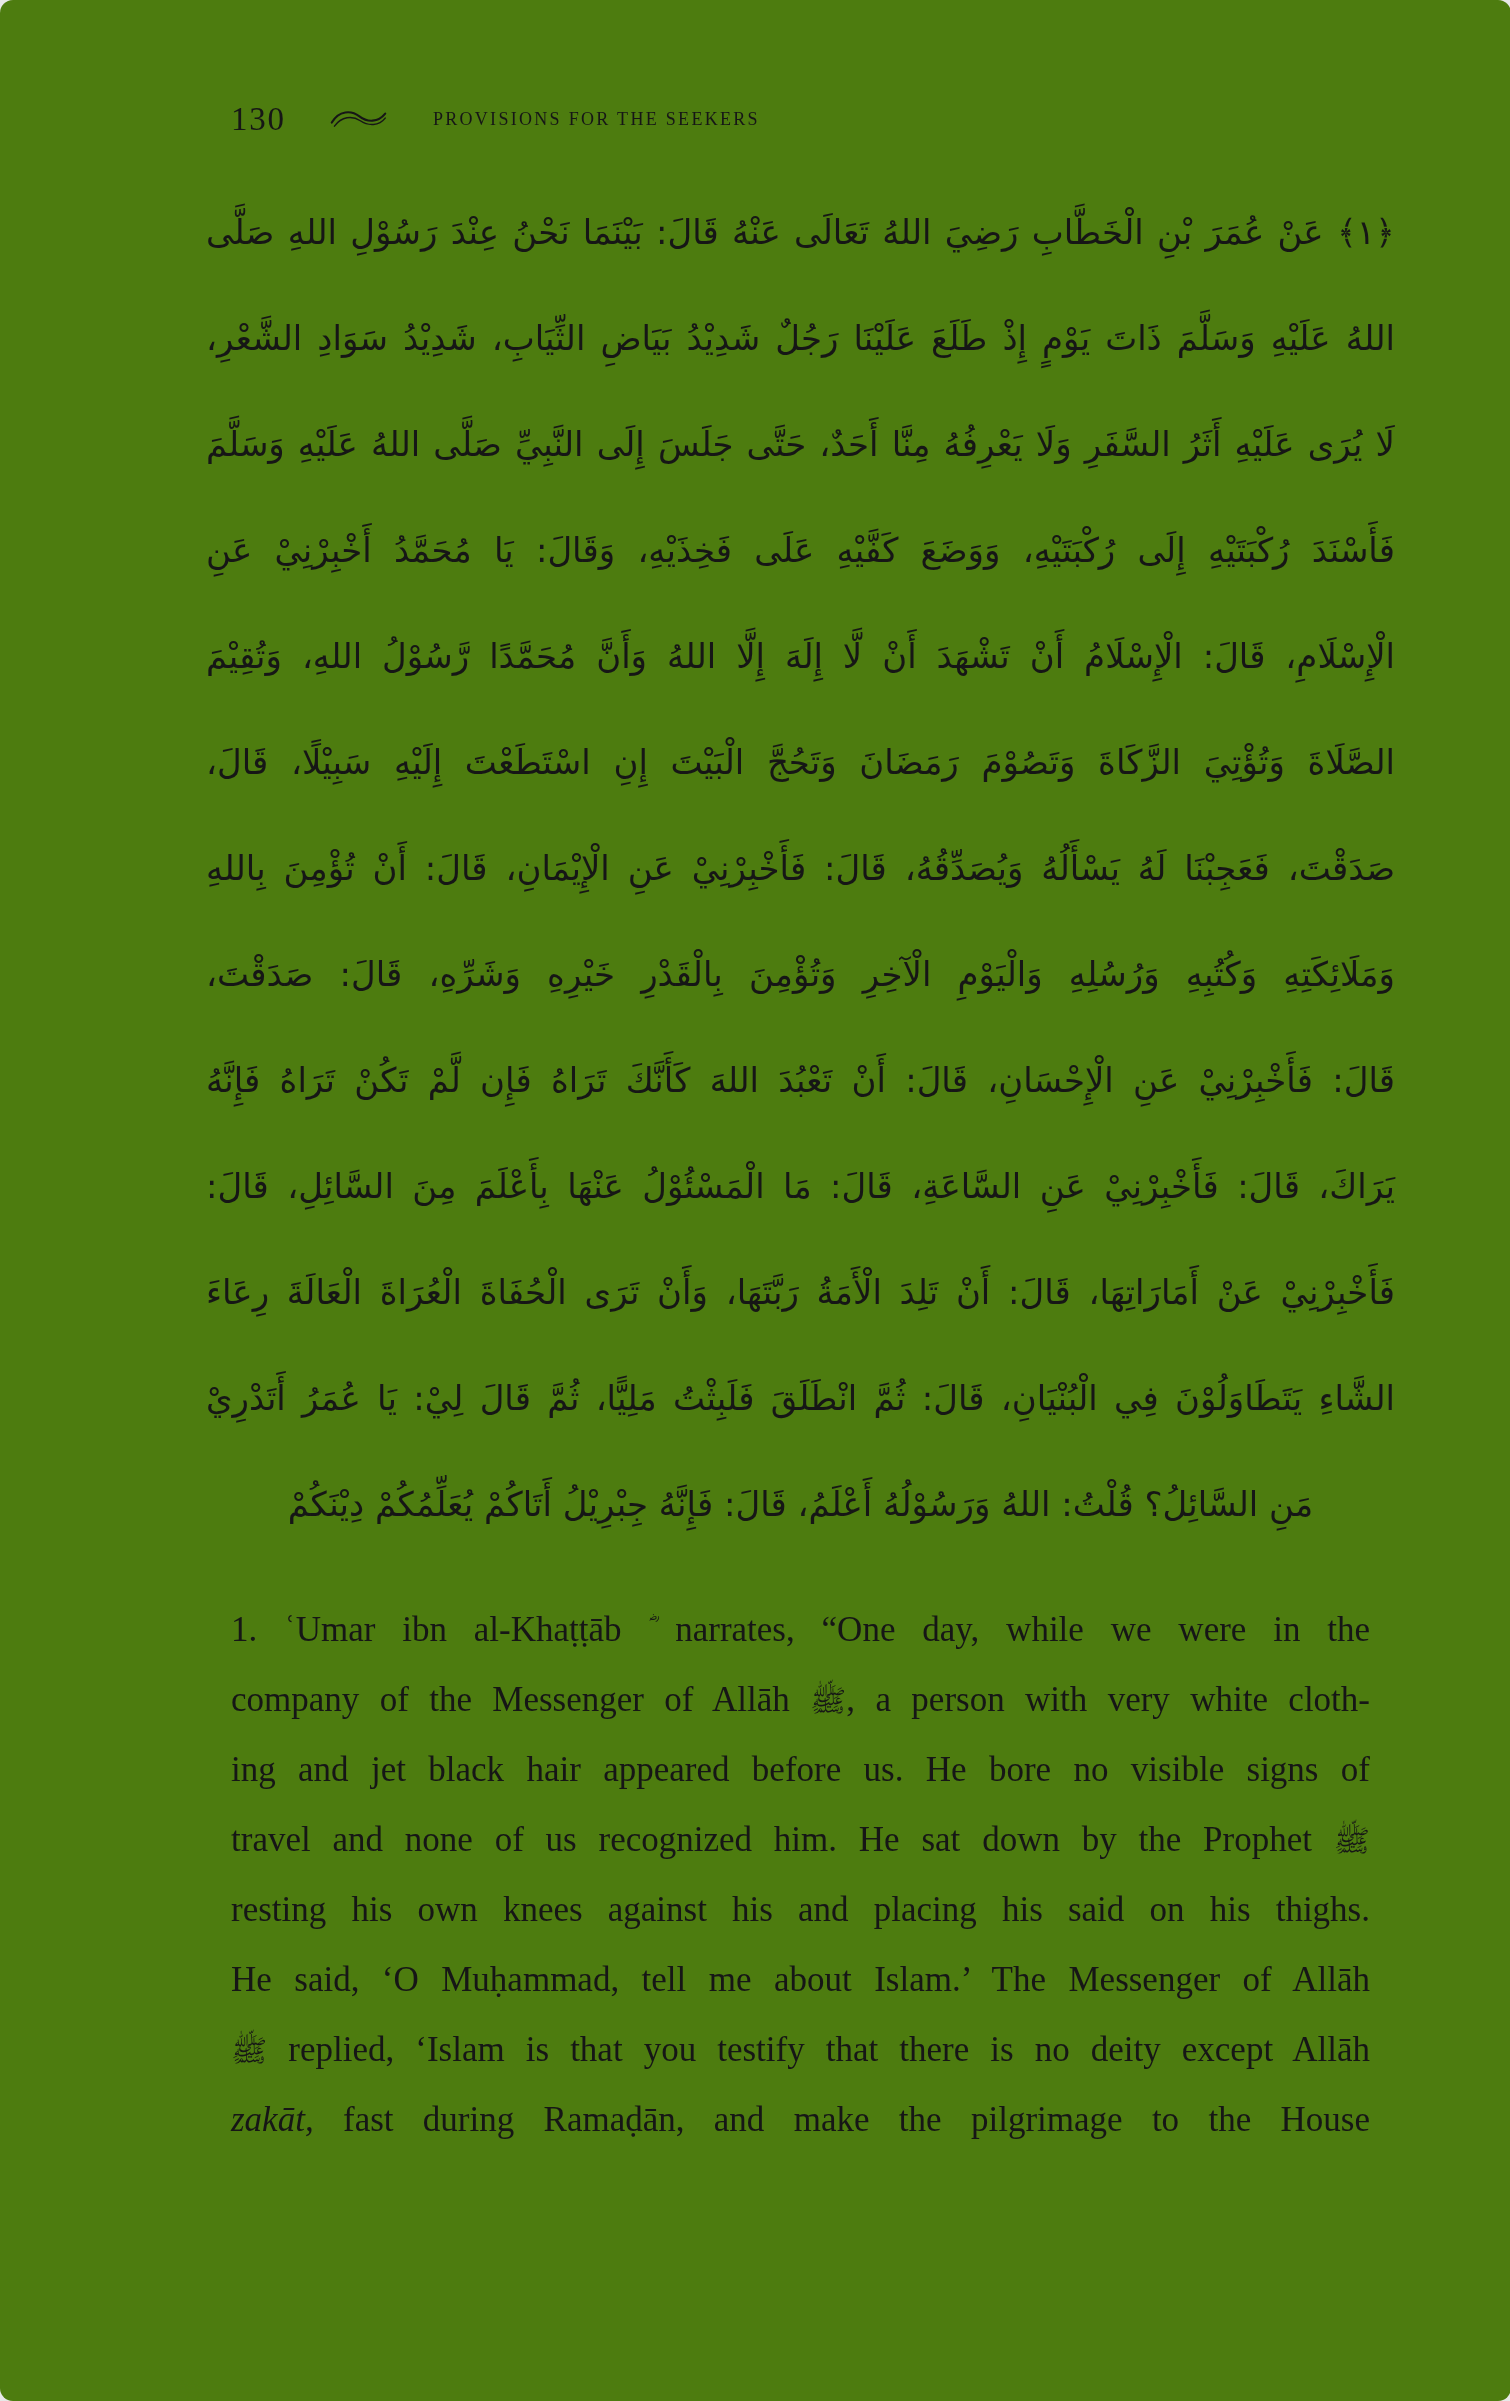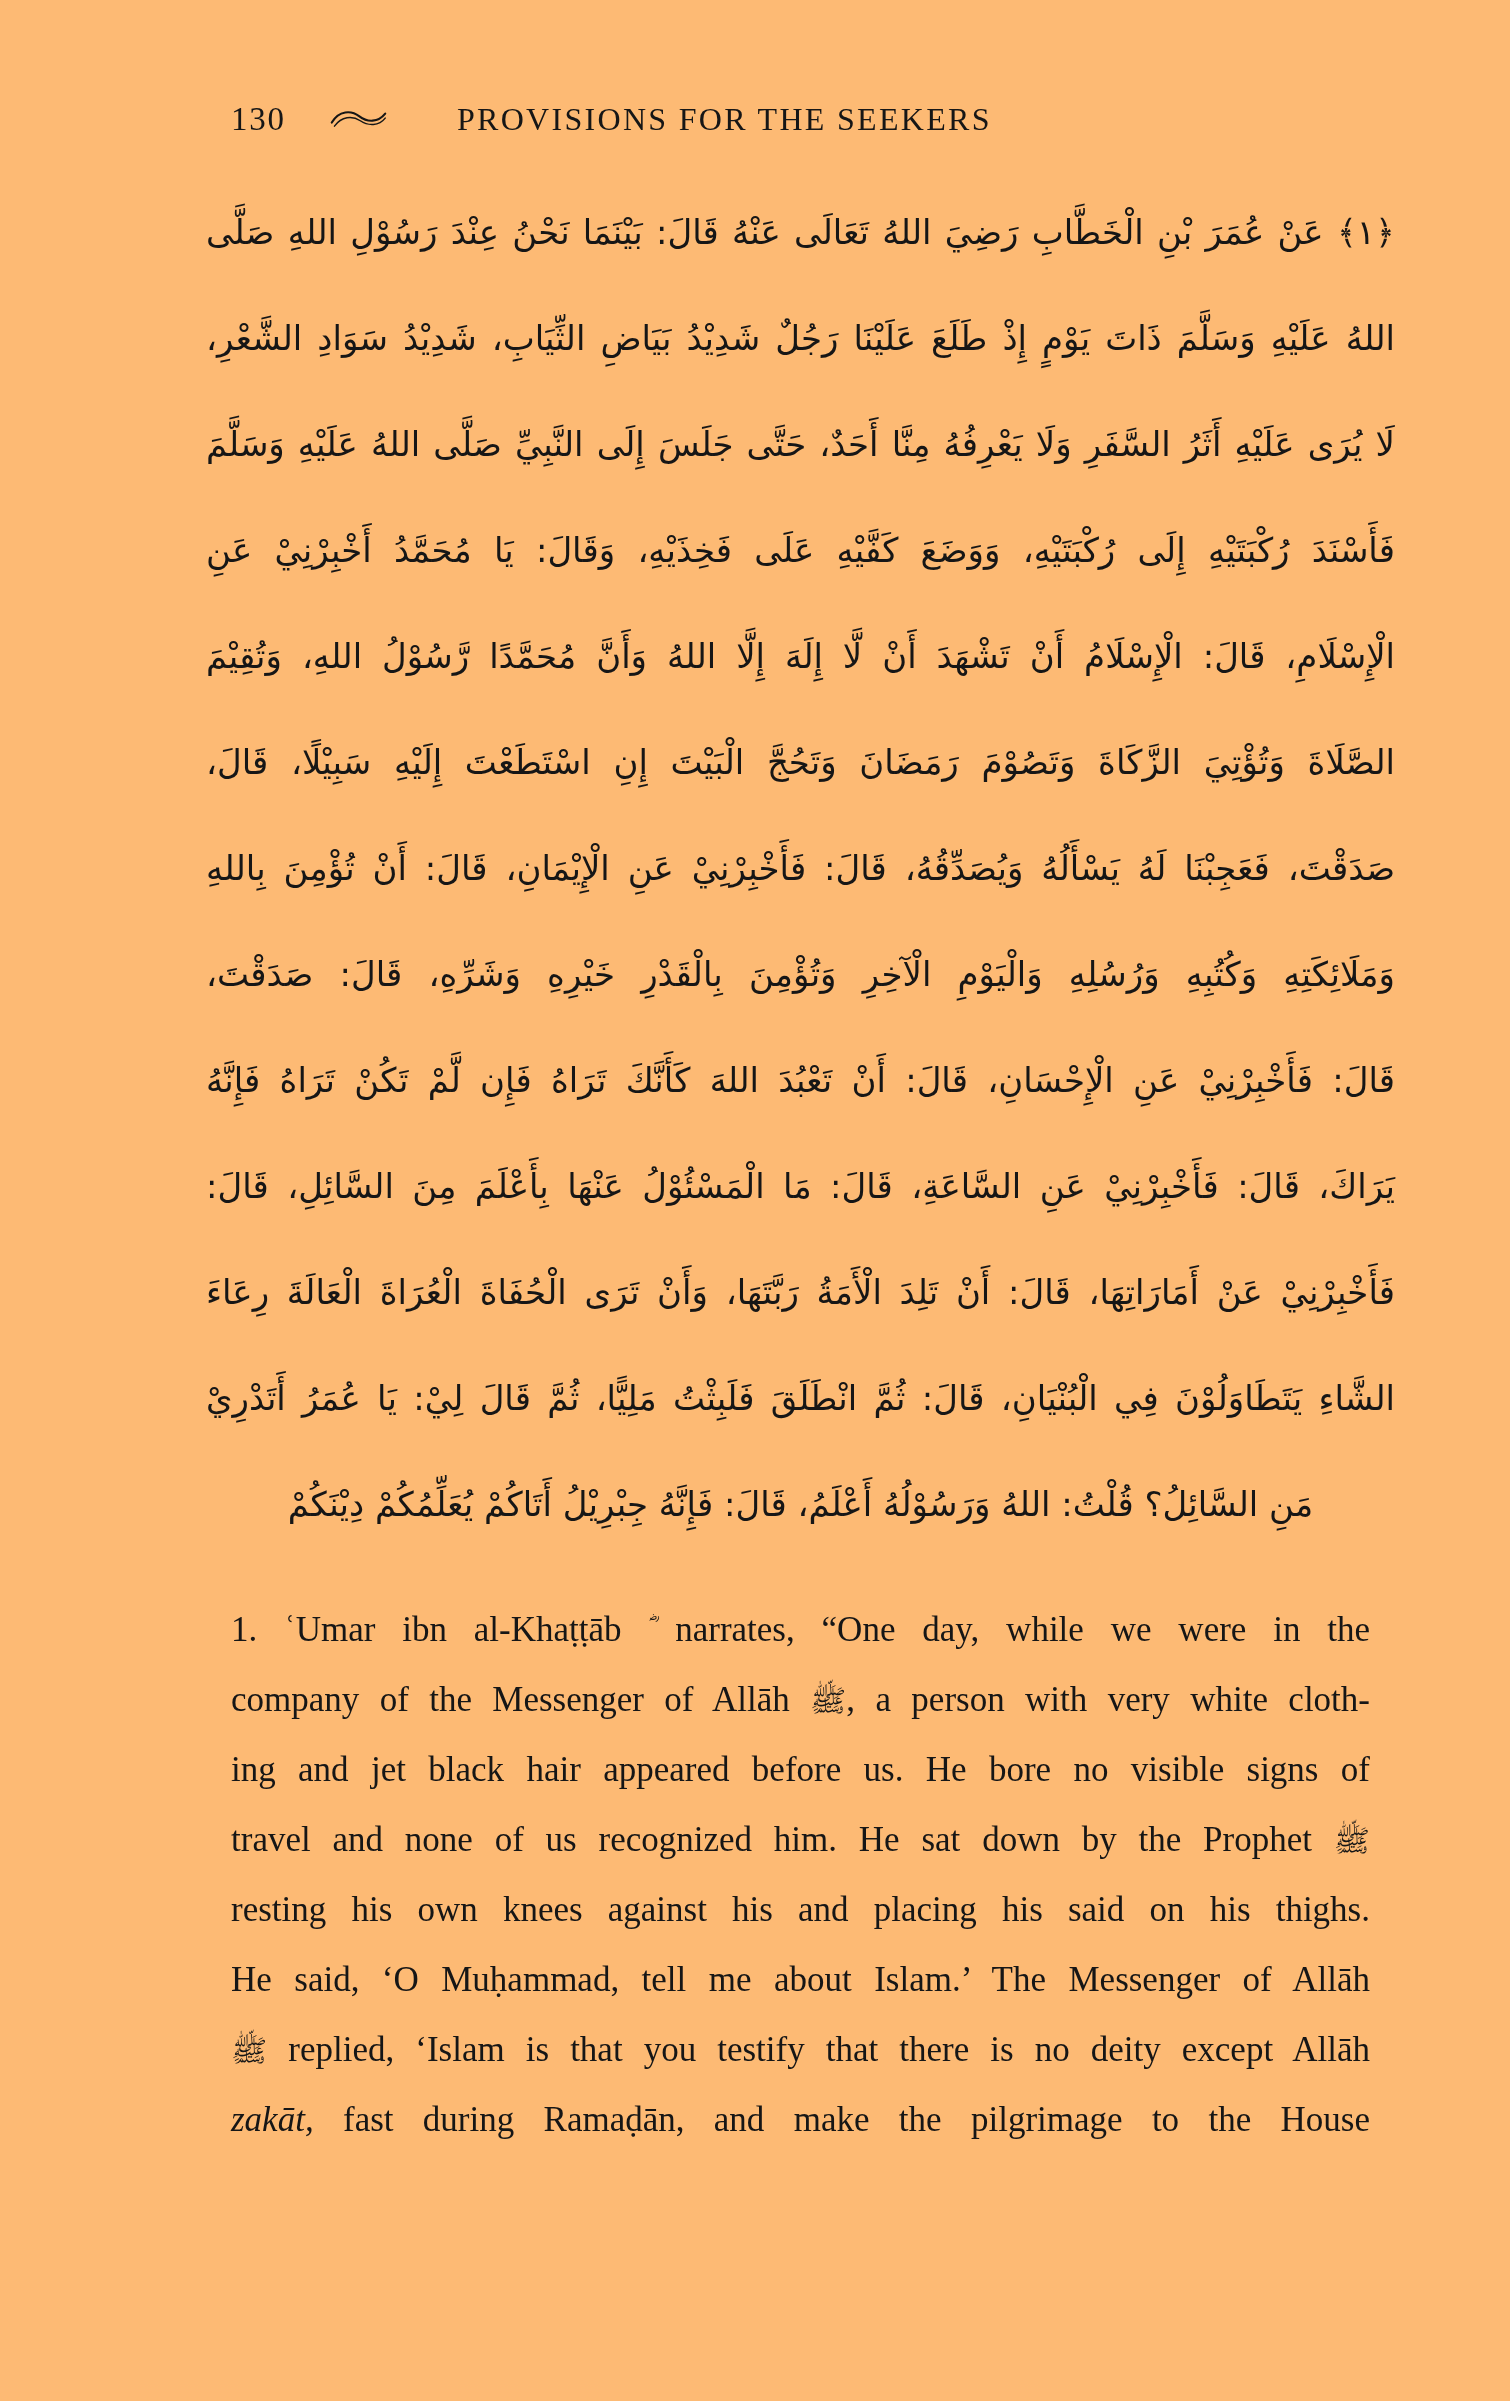--- a/index.html
+++ b/index.html
@@ -17,23 +17,22 @@
     display:flex;align-items:center;
   }
   .page-number{
     font-size:33px;letter-spacing:1.8px;line-height:40px;
   }
   .ornament{
     width:57px;height:24px;margin-left:44px;margin-right:46px;
     display:inline-block;
   }
   .running-head{
-    font-size:32px;letter-spacing:2.3px;line-height:40px;
+    font-size:18px;letter-spacing:2.3px;line-height:40px;
     text-transform:uppercase;
-    margin-left:24px;
   }
   
   .arabic-block{
     position:absolute;top:179px;left:206px;width:1189px;
     direction:rtl;
     font-family:"DejaVu Sans",sans-serif;
     font-size:34px;
   }
   .aline{
     height:106px;line-height:106px;
@@ -57,21 +56,21 @@
   }
   .eline .it{font-style:italic;}
   .eline .honorific{
     font-family:"DejaVu Sans",sans-serif;
     font-size:30px;
   }
 </style>
 </head>
 <body>
 
-<div class="page" style="color: rgb(22, 22, 22); background: #fdba74;">
+<div class="page" style="color: rgb(22, 22, 22); background: #4d7c0f; border-radius: 13px;">
 
   <header class="header">
     <span class="page-number">130</span>
     <span class="ornament">
       <svg viewBox="0 0 64 26" width="57" height="24" aria-hidden="true">
         <path d="M2 17 C 10 3, 24 3, 33 10 C 42 17, 54 17, 62 7" fill="none" stroke="#161616" stroke-width="2.4" stroke-linecap="round"></path>
         <path d="M5 21 C 13 10, 25 9, 34 15 C 43 21, 55 21, 62 12" fill="none" stroke="#161616" stroke-width="1.6" stroke-linecap="round"></path>
       </svg>
     </span>
     <span class="running-head">PROVISIONS FOR THE SEEKERS</span>

